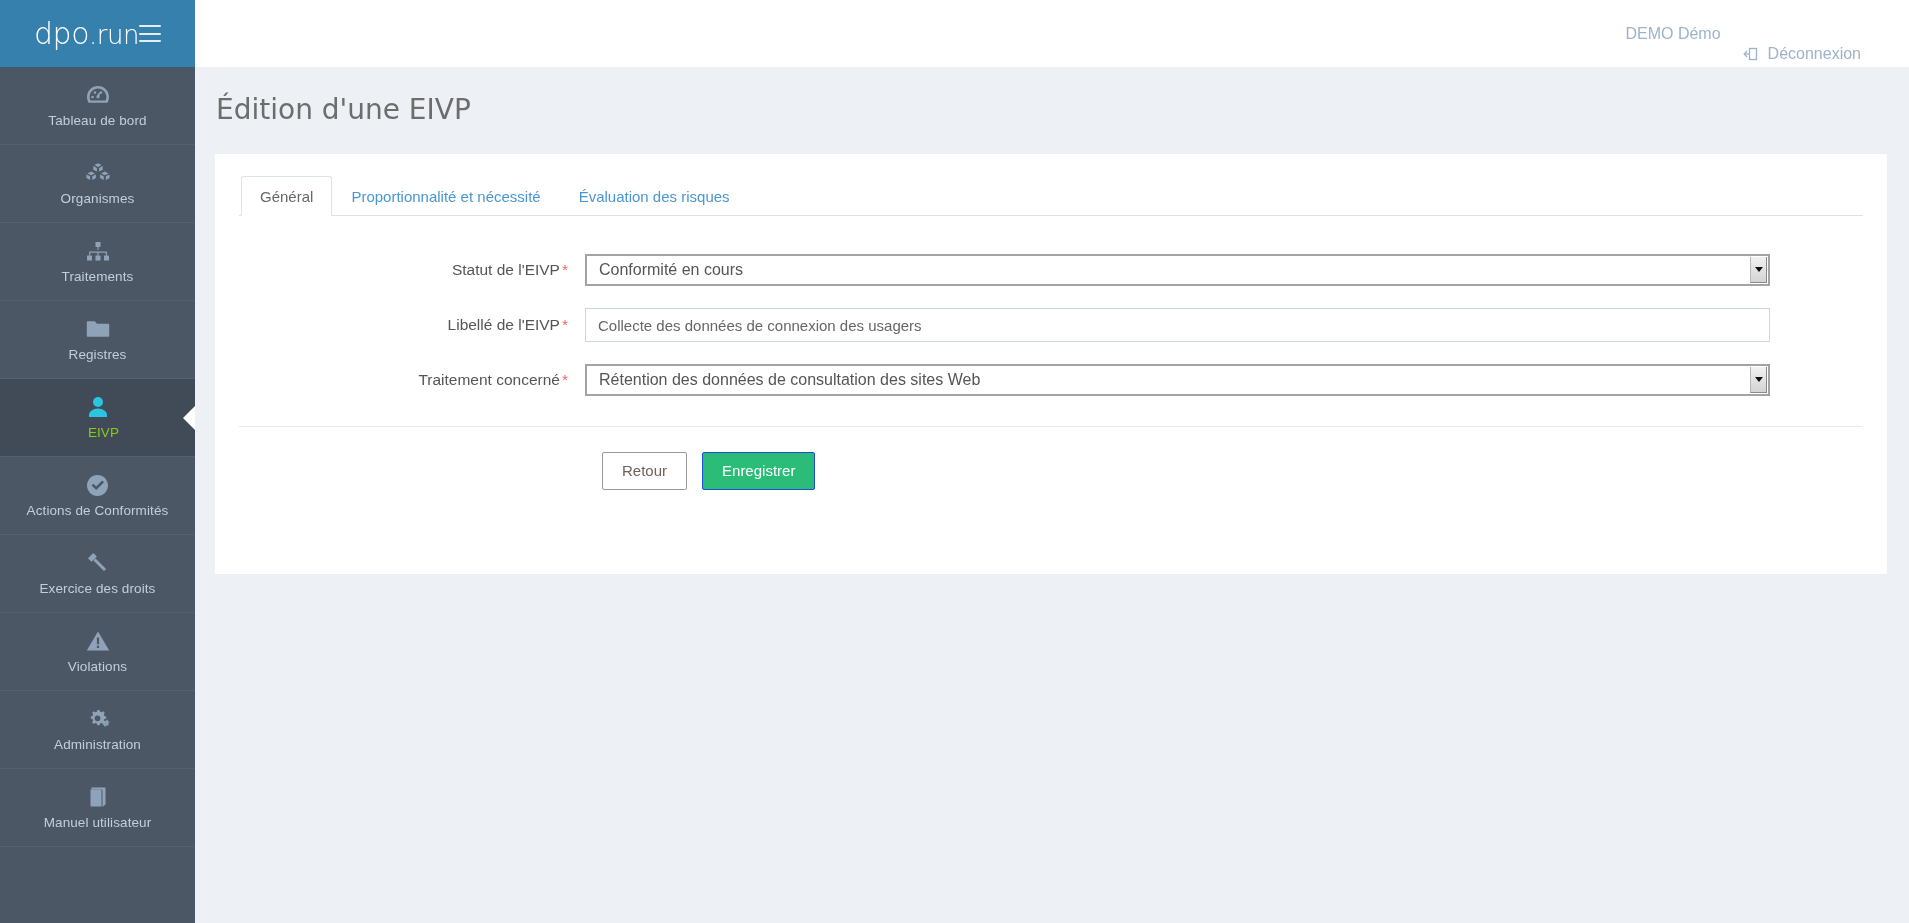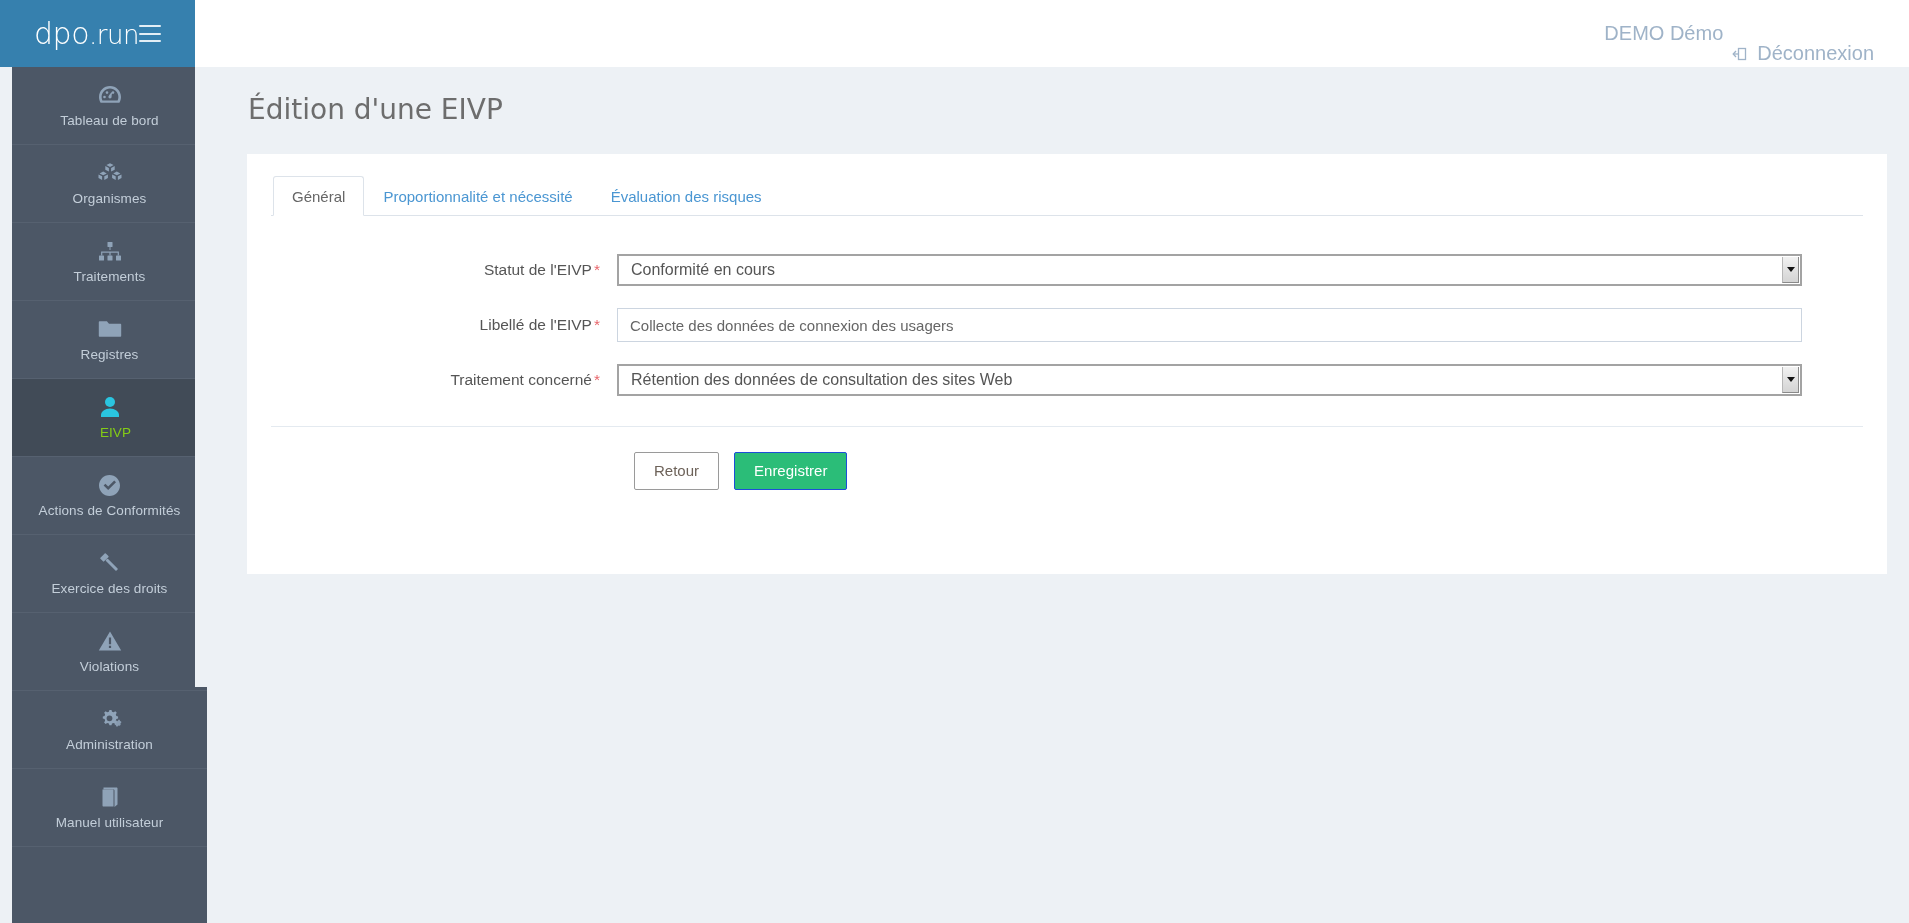--- a/index.html
+++ b/index.html
@@ -35,34 +35,34 @@
   }
   .brand-logo .dim { font-size: 26px; }
   .hamburger {
     width: 22px; height: 17px;
     display: flex; flex-direction: column; justify-content: space-between;
     cursor: pointer;
   }
   .hamburger span { display: block; height: 2px; background: #e3eef5; border-radius: 1px; }
   .topbar-right {
     margin-left: auto;
-    display: flex; align-items: center; gap: 9px;
-    padding-right: 35px;
-    font-size: 20px;
+    display: flex; align-items: center; gap: 22px;
+    padding-right: 48px;
+    font-size: 16px;
     color: #9fb3c8;
   }
   .topbar-right .user-name { color: #9fb3c8; }
   .logout-link {
     display: flex; align-items: center; gap: 9px;
     color: #9fb3c8; text-decoration: none; cursor: pointer; margin-top: 40px;
   }
   .logout-icon { display: inline-flex; }
   
   .sidebar {
-    position: absolute; top: 67px; left: 12px;
+    position: absolute; top: 67px; left: 0;
     width: 195px; height: 856px;
     background: #4c5766;
     overflow: hidden;
   }
   .nav-item {
     position: relative;
     height: 78px;
     display: flex; flex-direction: column;
     align-items: center; justify-content: center;
     gap: 6px;
@@ -83,21 +83,20 @@
     border-top: 13px solid transparent;
     border-bottom: 13px solid transparent;
     border-right: 13px solid #ffffff;
   }
   
   .main {
     position: absolute; top: 67px; left: 195px;
     width: 1714px; height: 620px;
     background: #edf1f5;
     overflow: hidden;
-    padding-left: 32px;
   }
   .page-title {
     margin: 0;
     padding: 26px 0 0 21px;
     font-size: 28px;
     font-weight: 400;
     color: #6d6d6d;
     font-family: "DejaVu Sans", sans-serif;
   }
   .card {

